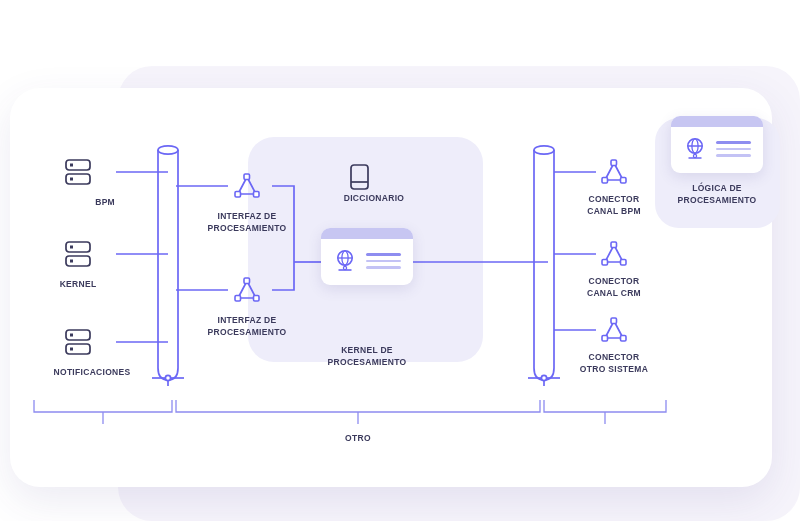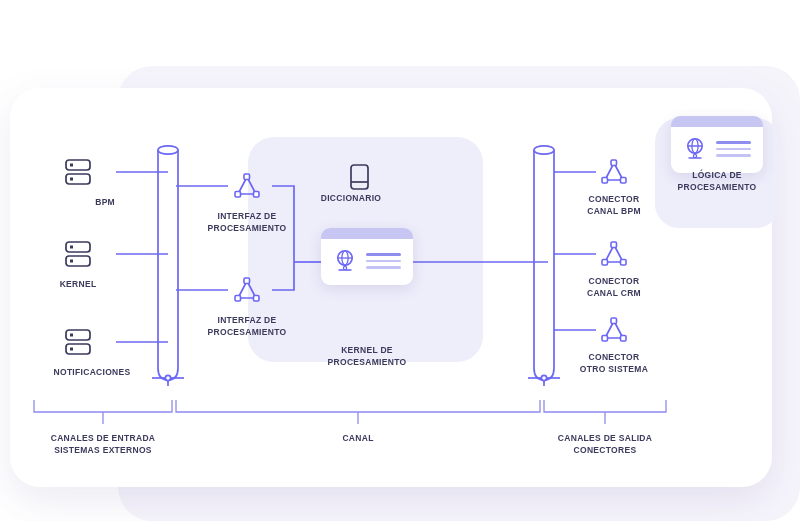--- a/index.html
+++ b/index.html
@@ -219,21 +219,21 @@
   </div>
   <div class="label" style="left:198px;top:314px;width:98px;">INTERFAZ DE
 PROCESAMIENTO</div>
 
   <div style="position:absolute;left:345px;top:163px;">
     <svg class="icon-svg" width="28" height="30" viewBox="0 0 28 30">
       <rect x="6" y="2" width="17" height="24" rx="3" fill="none" stroke="#3b3a5c" stroke-width="1.7"></rect>
       <line x1="6" y1="19" x2="23" y2="19" stroke="#3b3a5c" stroke-width="1.7"></line>
     </svg>
   </div>
-  <div class="label" style="left:309px;top:192px;width:84px;">DICCIONARIO</div>
+  <div class="label" style="left:332px;top:192px;width:84px;">DICCIONARIO</div>
 
   <div class="widget" style="left:321px;top:228px;width:92px;">
     <div class="bar"></div>
     <div class="body">
       <svg class="icon-svg" width="24" height="26" viewBox="0 0 24 26">
         <circle cx="12" cy="10" r="7.2" fill="none" stroke="#6b67f5" stroke-width="1.6"></circle>
         <ellipse cx="12" cy="10" rx="3.1" ry="7.2" fill="none" stroke="#6b67f5" stroke-width="1.3"></ellipse>
         <line x1="4.8" y1="10" x2="19.2" y2="10" stroke="#6b67f5" stroke-width="1.3"></line>
         <line x1="12" y1="17.2" x2="12" y2="22" stroke="#6b67f5" stroke-width="1.6"></line>
         <line x1="5.5" y1="22" x2="18.5" y2="22" stroke="#6b67f5" stroke-width="1.6"></line>
@@ -293,22 +293,18 @@
         <line x1="5.5" y1="22" x2="18.5" y2="22" stroke="#6b67f5" stroke-width="1.6"></line>
         <circle cx="12" cy="20" r="1.6" fill="#ffffff" stroke="#6b67f5" stroke-width="1.3"></circle>
       </svg>
       <span class="lines">
         <i class="l1"></i>
           <i class="l2"></i>
           <i class="l3"></i>
       </span>
     </div>
   </div>
-  <div class="label" style="left:662px;top:169px;width:110px;">LÓGICA DE
+  <div class="label" style="left:662px;top:182px;width:110px;">LÓGICA DE
 PROCESAMIENTO</div>
 
-  <div class="label big" style="left:23px;top:432px;width:160px;">CANALES DE ENTRADA
-SISTEMAS EXTERNOS</div>
-  <div class="label big" style="left:308px;top:432px;width:100px;">CANAL</div>
-  <div class="label big" style="left:525px;top:432px;width:160px;">CANALES DE SALIDA
-CONECTORES</div>
+  <div class="label big" style="left:308px;top:432px;width:100px;">OTRO</div>
 
 </div>
 
 </body></html>

